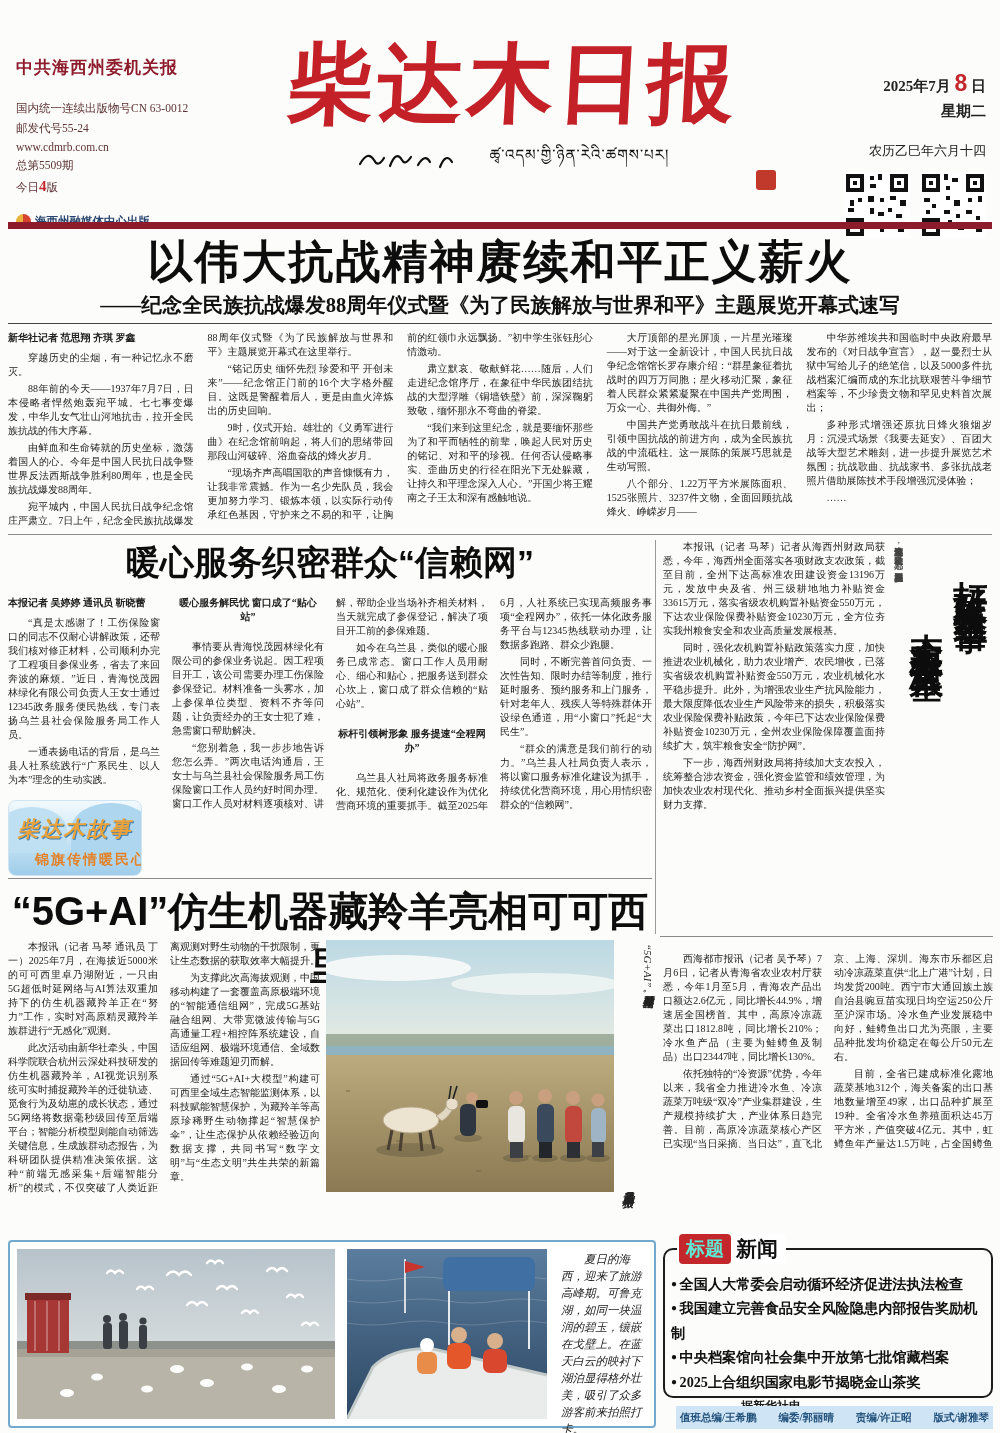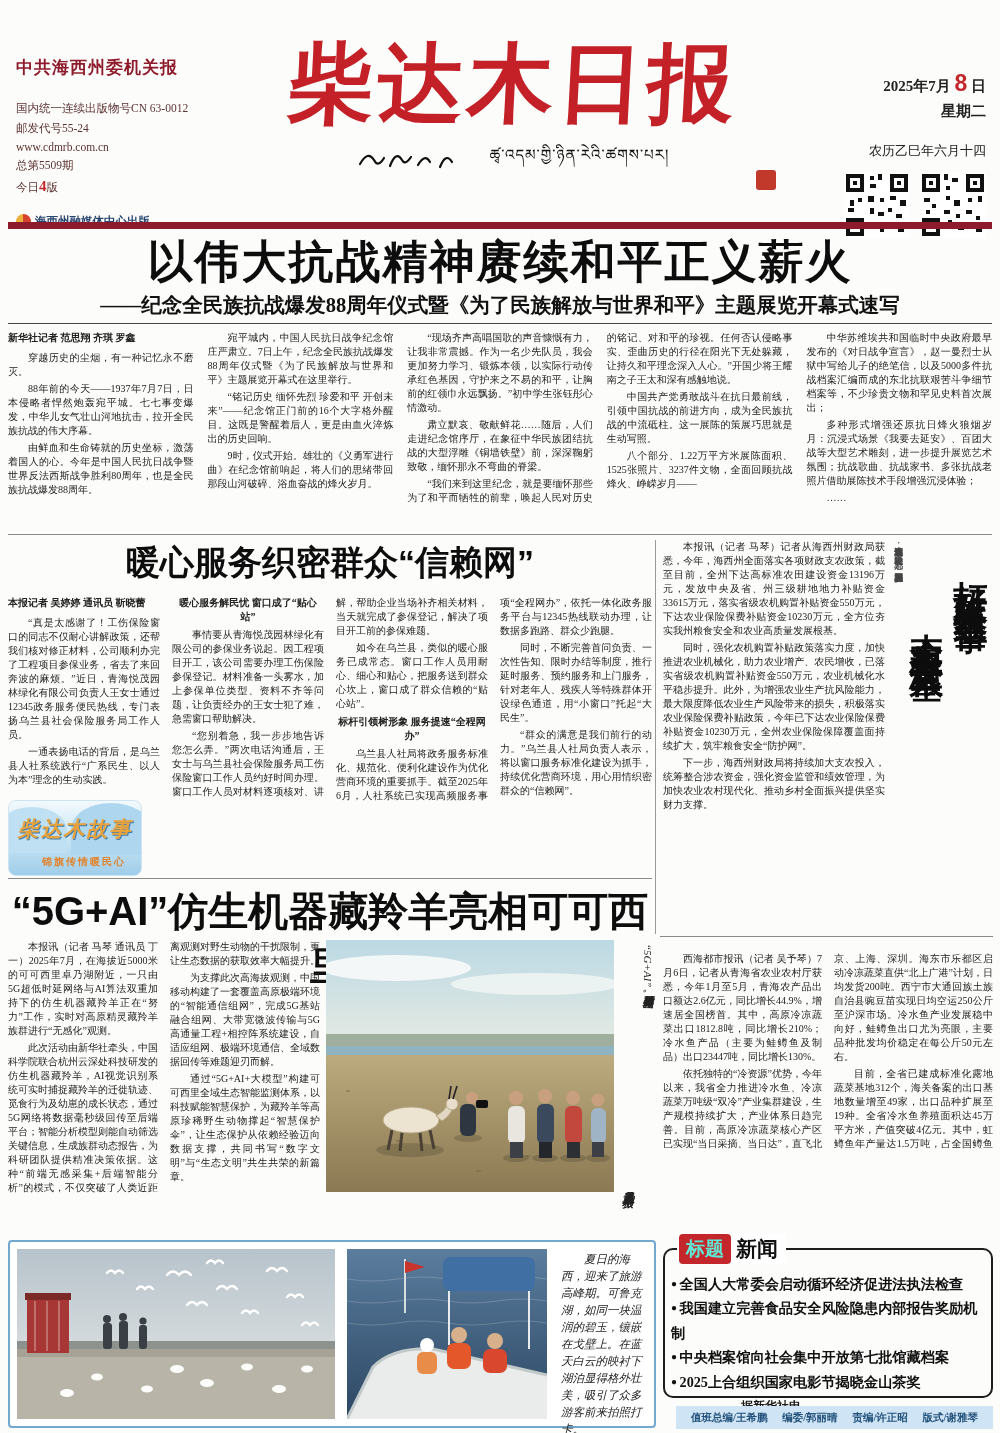--- a/index.html
+++ b/index.html
@@ -29,35 +29,35 @@
   .qr{width:66px;height:66px;background:#fff;}
   .red-rule{left:8px;top:222px;width:984px;height:7px;background:#8e1b2c;}
   
   .hero-headline{left:0;top:232px;width:1000px;text-align:center;font-family:"Liberation Sans",sans-serif;
                  font-size:45px;font-weight:900;letter-spacing:2px;color:#0d0d0d;}
   .hero-sub{left:0;top:291px;width:1000px;text-align:center;font-size:20.5px;font-weight:bold;color:#111;}
   .hero-hr{left:8px;top:323px;width:984px;border-top:1px solid #444;}
   .cols{text-align:justify;font-size:10px;line-height:14px;color:#222;overflow:hidden;}
   .cols p{margin:0 0 3px 0;text-indent:2em;}
   p.byline{text-indent:0;font-weight:bold;margin-bottom:6px;}
-  p.subhead{text-indent:0;font-weight:bold;text-align:center;margin:4px 0;}
+  p.subhead{text-indent:0;font-weight:bold;text-align:center;margin:16px 0;}
   .hero-cols{left:8px;top:331px;width:984px;height:200px;column-count:5;column-gap:14px;}
   .rule-h{border-top:1px solid #8a8a8a;}
   
   .svc{left:8px;top:540px;width:644px;height:336px;}
   .svc-headline{text-align:center;font-family:"Liberation Sans",sans-serif;font-size:34px;
                 font-weight:900;color:#0d0d0d;}
   .svc-cols{margin-top:10px;height:272px;column-count:4;column-gap:12px;}
   .stamp{position:absolute;left:0;bottom:0;width:132px;height:74px;border-radius:8px;overflow:hidden;
          background:linear-gradient(180deg,#f2f9fd 0%,#cfe8f6 45%,#9fcdea 100%);border:1px solid #cfe4f2;}
   .stamp .mt1{position:absolute;left:-12px;top:6px;width:70px;height:46px;border-radius:50% 50% 0 0;background:#bfe0f2;}
   .stamp .mt2{position:absolute;right:-10px;top:2px;width:80px;height:52px;border-radius:50% 50% 0 0;background:#aed6ee;}
   .stamp-title{position:absolute;left:0;top:14px;width:100%;text-align:center;font-size:21px;font-weight:900;
                color:#e8a33d;text-shadow:1px 1px 0 #3f7fb4;font-style:italic;letter-spacing:2px;}
-  .stamp-sub{position:absolute;left:9px;bottom:6px;width:100%;text-align:center;font-size:10px;
+  .stamp-sub{position:absolute;left:16px;bottom:6px;width:100%;text-align:center;font-size:14px;
              font-weight:bold;color:#e2822a;letter-spacing:2px;}
   .v-sep1{left:655px;top:540px;height:394px;border-left:1px solid #999;}
   
   .grain{left:663px;top:540px;width:330px;height:393px;display:flex;}
   .grain-text{width:226px;height:100%;}
   .grain-strip{width:15px;margin-left:5px;writing-mode:vertical-rl;font-size:9px;color:#444;overflow:hidden;}
   .grain-head{flex:1;writing-mode:vertical-rl;font-family:"Liberation Sans",sans-serif;
               font-size:34px;font-weight:900;color:#0d0d0d;line-height:1.3;padding-top:14px;letter-spacing:5px;}
   .rule-grain{left:660px;top:936px;width:333px;border-top:1px solid #8a8a8a;}
   
@@ -92,21 +92,21 @@
   .news-label .red{background:#c3272b;color:#5eead4;font-size:19px;font-weight:900;padding:2px 7px;
                    border-radius:4px;font-family:"Liberation Sans",sans-serif;}
   .news-label .blk{font-size:21px;font-weight:900;color:#101010;font-family:"Liberation Sans",sans-serif;}
   .news ul{list-style:none;margin:2px 0 0 0;padding:0;}
   .news li{font-size:14.2px;font-weight:bold;color:#111;line-height:1.72;}
   .news li::before{content:"● ";font-size:10px;vertical-align:2px;}
   .news-src{display:flex;align-items:center;margin:4px 0 0 70px;font-size:12px;font-weight:bold;}
   .news-src .dash{width:56px;border-top:1.5px solid #333;margin-left:4px;}
   
   .foot{left:676px;top:1406px;width:317px;height:23px;background:#cfe4f4;display:flex;align-items:center;
-        justify-content:space-between;padding:0 15px;box-sizing:border-box;
+        justify-content:space-between;padding:0 4px;box-sizing:border-box;
         font-size:10.5px;font-weight:bold;color:#23527c;}
 </style>
 </head>
 <body>
 
 <div class="page">
 
   <div class="abs mh-left">
     <div class="mh-org">中共海西州委机关报</div>
     <div class="mh-line">国内统一连续出版物号CN 63-0012</div>
@@ -227,20 +227,21 @@
     <p class="byline">新华社记者 范思翔 齐琪 罗鑫</p>
     <p>穿越历史的尘烟，有一种记忆永不磨灭。</p>
     <p>88年前的今天——1937年7月7日，日本侵略者悍然炮轰宛平城。七七事变爆发，中华儿女气壮山河地抗击，拉开全民族抗战的伟大序幕。</p>
     <p>由鲜血和生命铸就的历史坐标，激荡着国人的心。今年是中国人民抗日战争暨世界反法西斯战争胜利80周年，也是全民族抗战爆发88周年。</p>
     <p>宛平城内，中国人民抗日战争纪念馆庄严肃立。7日上午，纪念全民族抗战爆发88周年仪式暨《为了民族解放与世界和平》主题展览开幕式在这里举行。</p>
     <p>“铭记历史 缅怀先烈 珍爱和平 开创未来”——纪念馆正门前的16个大字格外醒目。这既是警醒着后人，更是由血火淬炼出的历史回响。</p>
     <p>9时，仪式开始。雄壮的《义勇军进行曲》在纪念馆前响起，将人们的思绪带回那段山河破碎、浴血奋战的烽火岁月。</p>
     <p>“现场齐声高唱国歌的声音慷慨有力，让我非常震撼。作为一名少先队员，我会更加努力学习、锻炼本领，以实际行动传承红色基因，守护来之不易的和平，让胸前的红领巾永远飘扬。”初中学生张钰彤心情激动。</p>
     <p>肃立默哀、敬献鲜花……随后，人们走进纪念馆序厅，在象征中华民族团结抗战的大型浮雕《铜墙铁壁》前，深深鞠躬致敬，缅怀那永不弯曲的脊梁。</p>
     <p>“我们来到这里纪念，就是要缅怀那些为了和平而牺牲的前辈，唤起人民对历史的铭记、对和平的珍视。任何否认侵略事实、歪曲历史的行径在阳光下无处躲藏，让持久和平理念深入人心。”开国少将王耀南之子王太和深有感触地说。</p>
+    <p>大厅顶部的星光屏顶，一片星光璀璨——对于这一全新设计，中国人民抗日战争纪念馆馆长罗存康介绍：“群星象征着抗战时的四万万同胞；星火移动汇聚，象征着人民群众紧紧凝聚在中国共产党周围，万众一心、共御外侮。”</p>
     <p>中国共产党勇敢战斗在抗日最前线，引领中国抗战的前进方向，成为全民族抗战的中流砥柱。这一展陈的策展巧思就是生动写照。</p>
     <p>八个部分、1.22万平方米展陈面积、1525张照片、3237件文物，全面回顾抗战烽火、峥嵘岁月——</p>
     <p>中华苏维埃共和国临时中央政府最早发布的《对日战争宣言》，赵一曼烈士从狱中写给儿子的绝笔信，以及5000多件抗战档案汇编而成的东北抗联艰苦斗争细节档案等，不少珍贵文物和罕见史料首次展出；</p>
     <p>多种形式增强还原抗日烽火狼烟岁月：沉浸式场景《我要去延安》、百团大战等大型艺术雕刻，进一步提升展览艺术氛围；抗战歌曲、抗战家书、多张抗战老照片借助展陈技术手段增强沉浸体验；</p>
     <p>……</p>
 
   </div>
 
   <div class="abs rule-h" style="left:8px;top:534px;width:984px;"></div>
 

